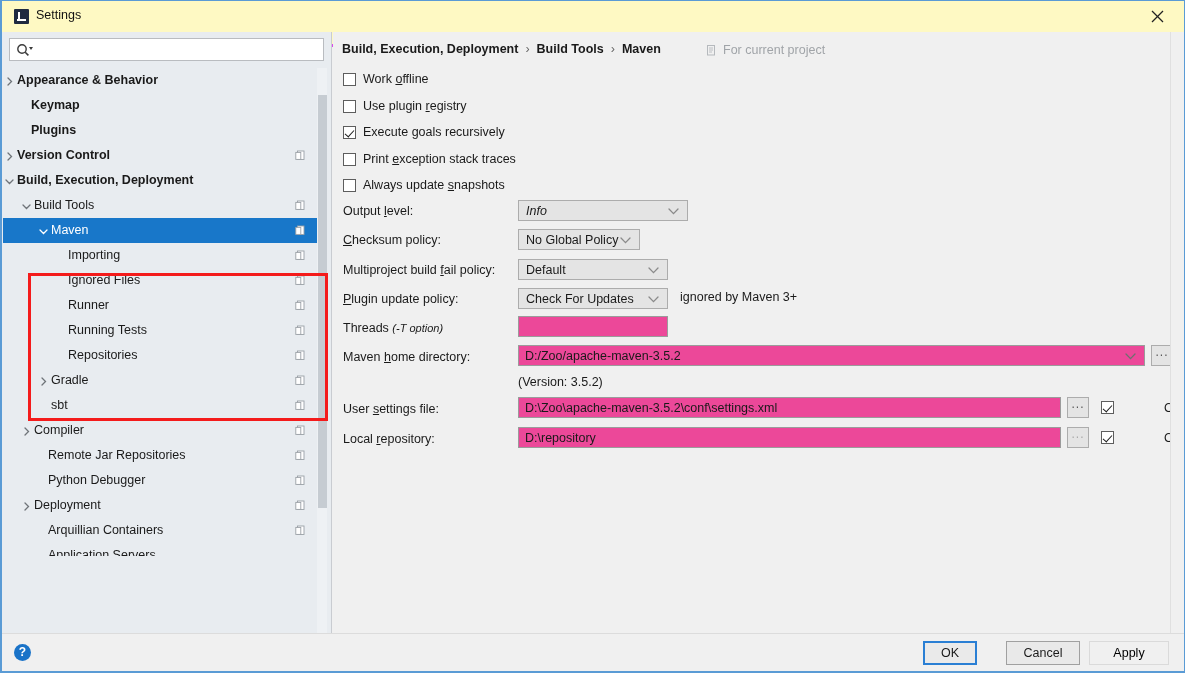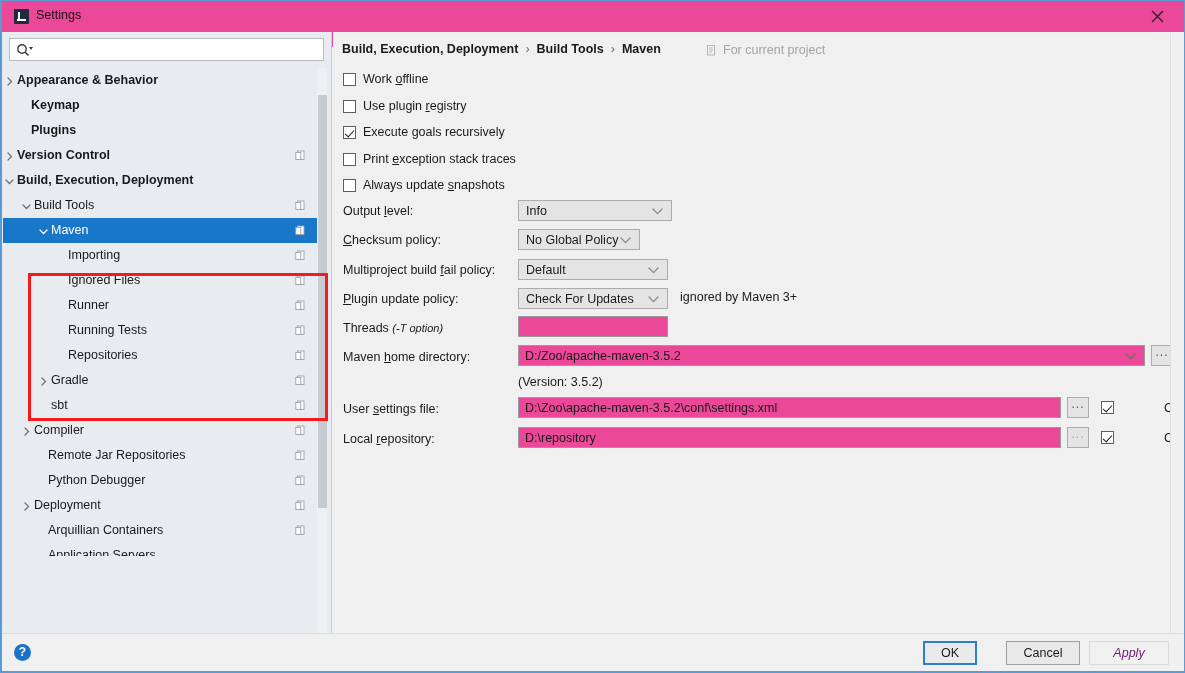--- a/index.html
+++ b/index.html
@@ -22,21 +22,21 @@
     border: 1px solid #5a9bd5;
     border-left-width: 2px;
     border-bottom-width: 2px;
     overflow: hidden;
   }
 
   
   #titlebar {
     position: absolute; left: 0; top: 0;
     width: 1183px; height: 46px;
-    background: #ec4899;
+    background: #fef9c3;
     border-bottom: 3px solid #d946ef;
   }
   #app-icon {
     position: absolute; left: 12px; top: 8px;
     width: 15px; height: 15px;
     background: #1f2a40;
     border-radius: 1px;
   }
   #app-icon:before {
     content: "";
@@ -306,24 +306,23 @@
   }
   #ok-btn {
     left: 921px; width: 54px;
     border: 2px solid #2a7fd4;
     background: #eaeaea;
     line-height: 20px;
   }
   #cancel-btn { left: 1004px; width: 74px; }
   #apply-btn {
     left: 1087px; width: 80px;
-    color: #701a75;
+    color: #000000;
     background: #f0f0f0;
     border-color: #dadada;
-    font-style: italic;
   }
 
   
   #right-strip {
     position: absolute; right: 0; top: 31px;
     width: 14px; height: 602px;
     background: #f0f0f0;
     border-left: 1px solid #e0e0e0;
   }
 </style>
@@ -540,21 +539,21 @@
           <span class="cblabel">Print <u>e</u>xception stack traces</span>
         </div>
         <div class="cbrow" style="top: 144px;">
           <span class="cbox"></span>
           <span class="cblabel">Always update <u>s</u>napshots</span>
         </div>
       </div>
     <div id="combo-group">
         <div class="frow" style="top: 169px; width: 700px;">
           <span class="flabel">Output <u>l</u>evel:</span>
-          <div class="combo" style="left: 175px; top: -1px; width: 154px;">
+          <div class="combo" style="left: 175px; top: -1px; width: 170px; font-style: italic;">
             <span class="ctext">Info</span>
             <svg viewBox="0 0 11 7" width="11" height="7" class="carrow">
               <path d="M1 1 L5.5 5.6 L10 1" fill="none" stroke="#8a8a8a" stroke-width="1.3" stroke-linecap="round"></path>
             </svg>
           </div>
         </div>
         <div class="frow" style="top: 198.3px; width: 700px;">
           <span class="flabel"><u>C</u>hecksum policy:</span>
           <div class="combo" style="left: 175px; top: -1px; width: 122px;">
             <span class="ctext">No Global Policy</span>

